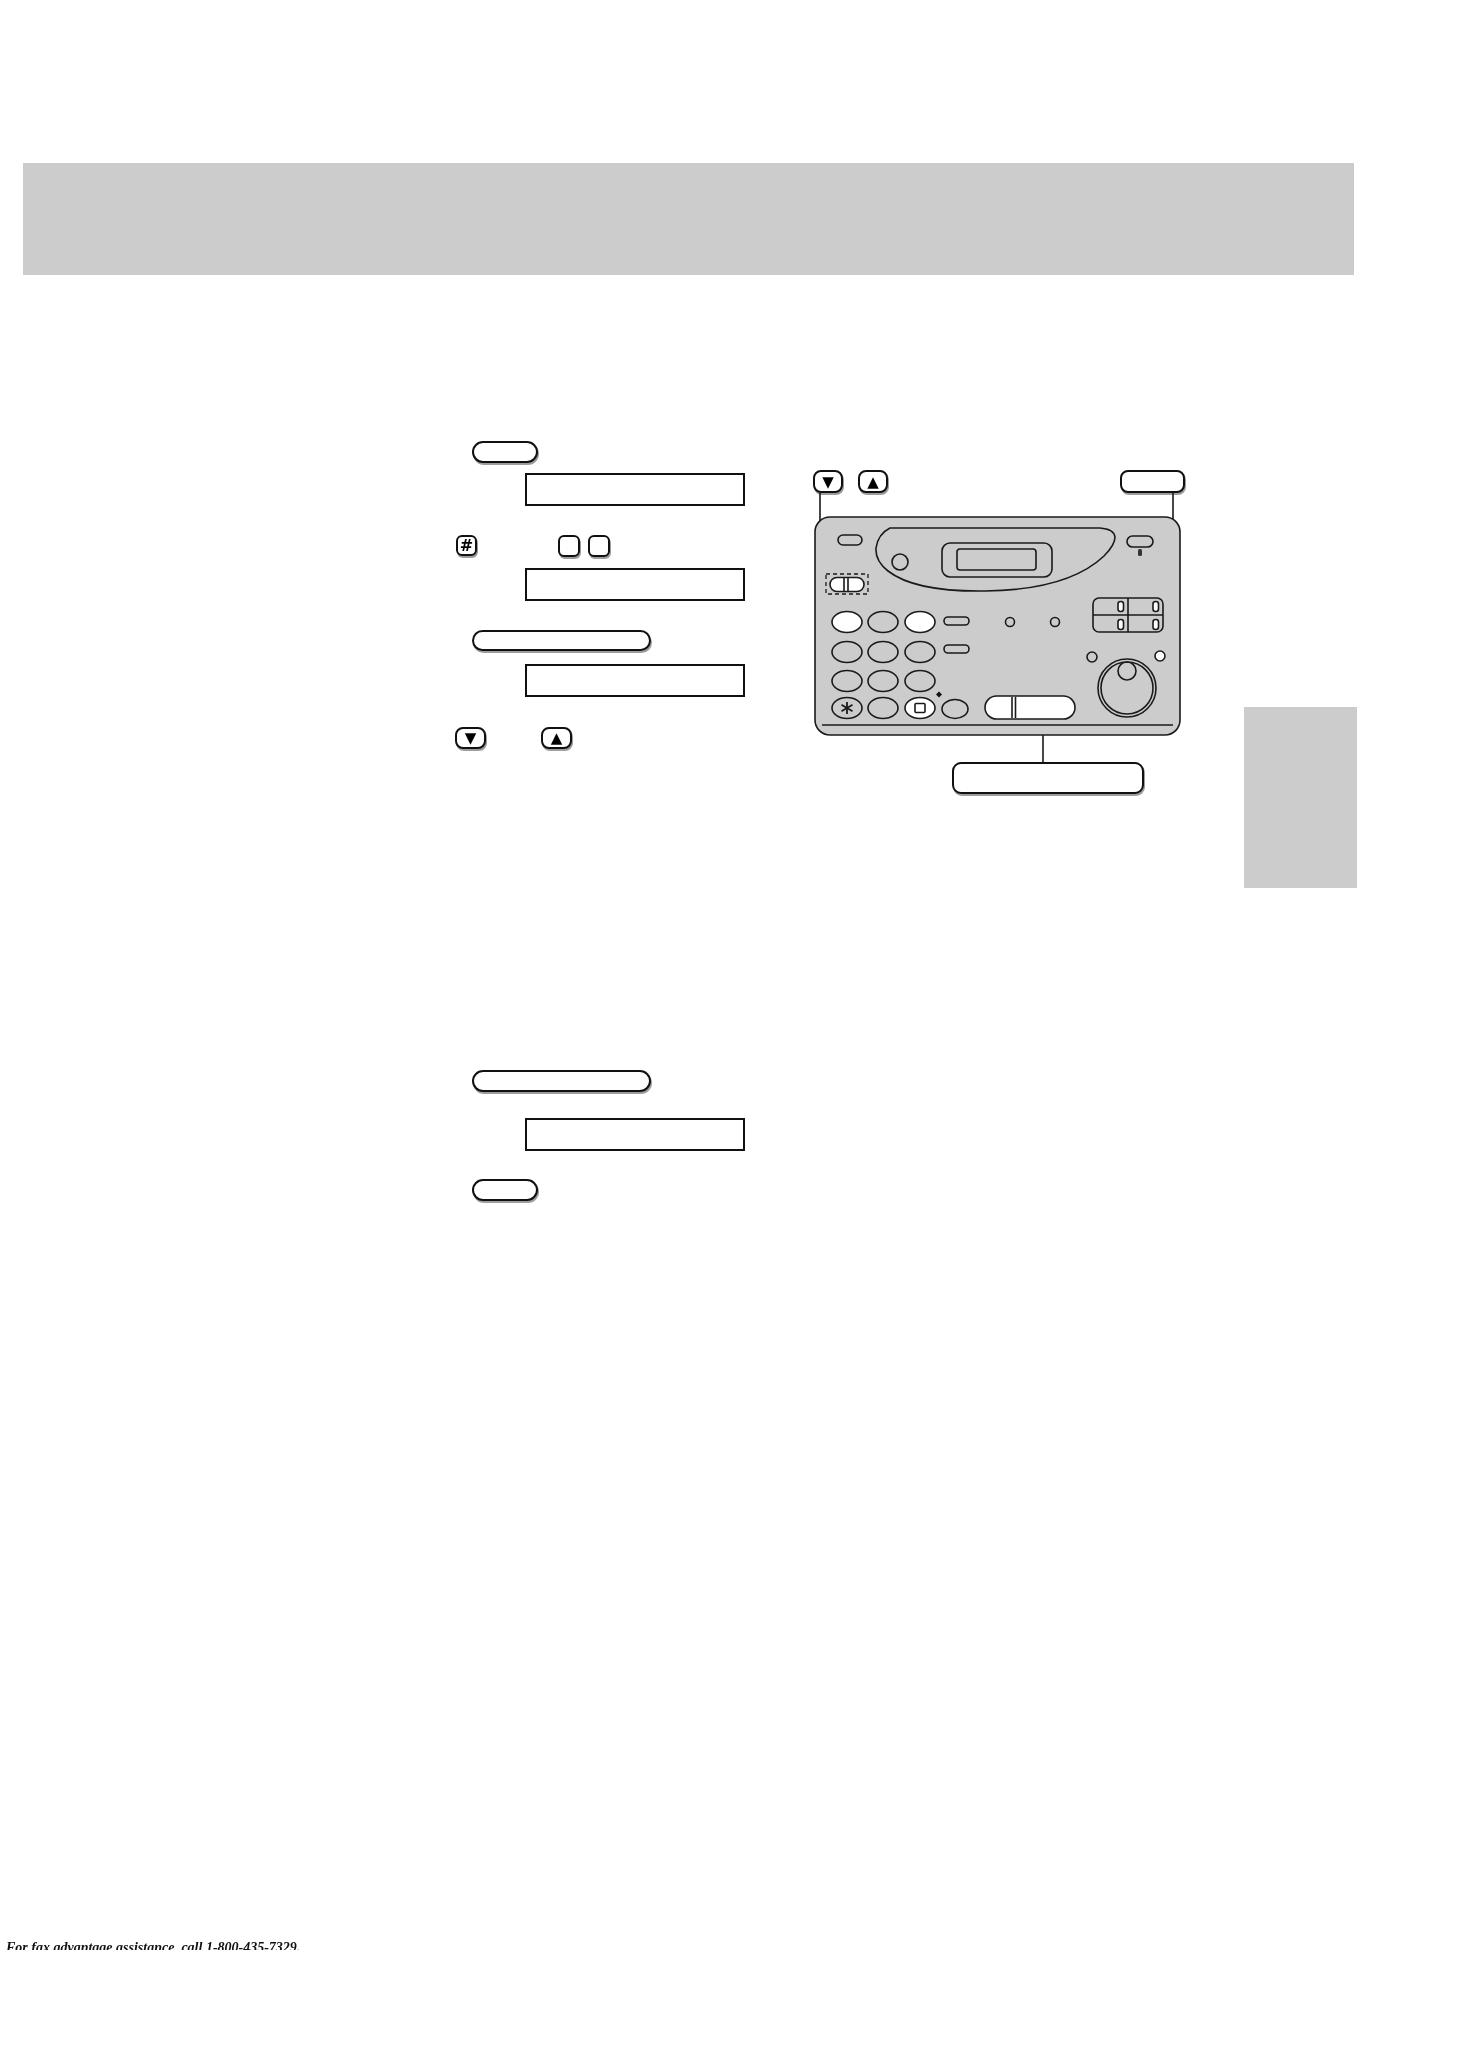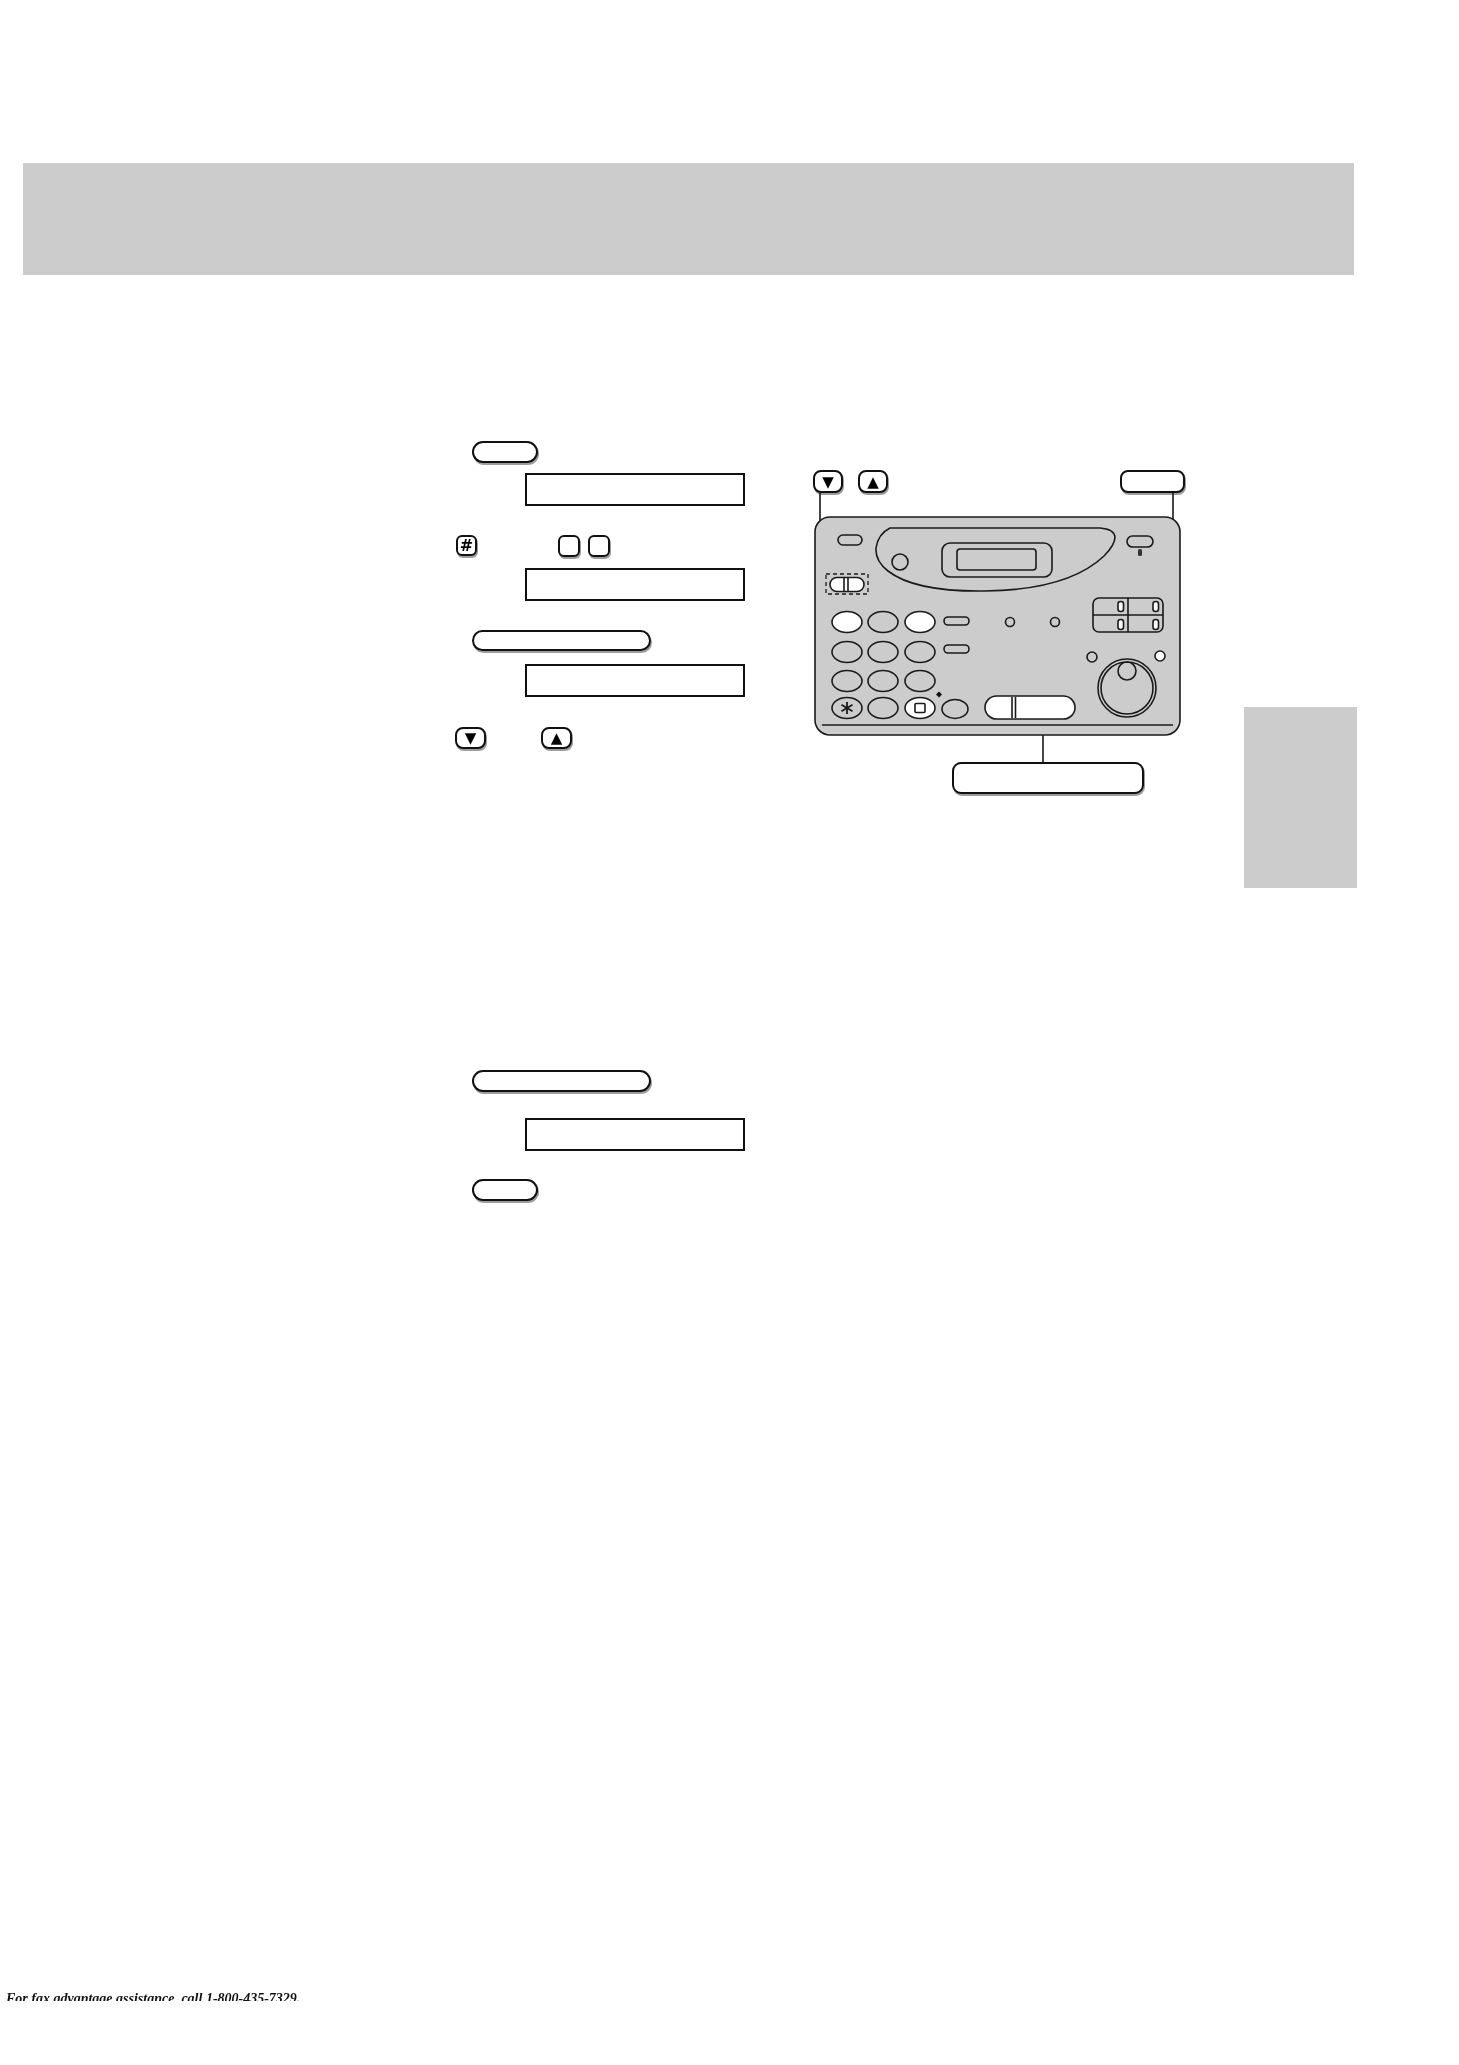--- a/index.html
+++ b/index.html
@@ -23,21 +23,21 @@
   .key.arrow{
     border-radius:8px;font-family:"DejaVu Sans", sans-serif;
     font-size:15px;line-height:1;color:#000;padding-top:1px;
   }
   .key.hash{
     border-radius:6px;font-family:"DejaVu Sans", sans-serif;
     font-weight:bold;font-size:16px;color:#000;
   }
   #machine-svg{position:absolute;left:780px;top:460px;width:420px;height:350px;}
   #footer-clip{
-    position:absolute;left:6px;top:1989px;width:420px;height:12px;overflow:hidden;
+    position:absolute;left:6px;top:1938px;width:420px;height:12px;overflow:hidden;
   }
   #footer-clip span{
     font-family:"Liberation Serif", serif;font-style:italic;font-weight:bold;
     font-size:14px;color:#111;white-space:nowrap;
   }
 </style>
 </head>
 <body>
 
 <div id="page">

